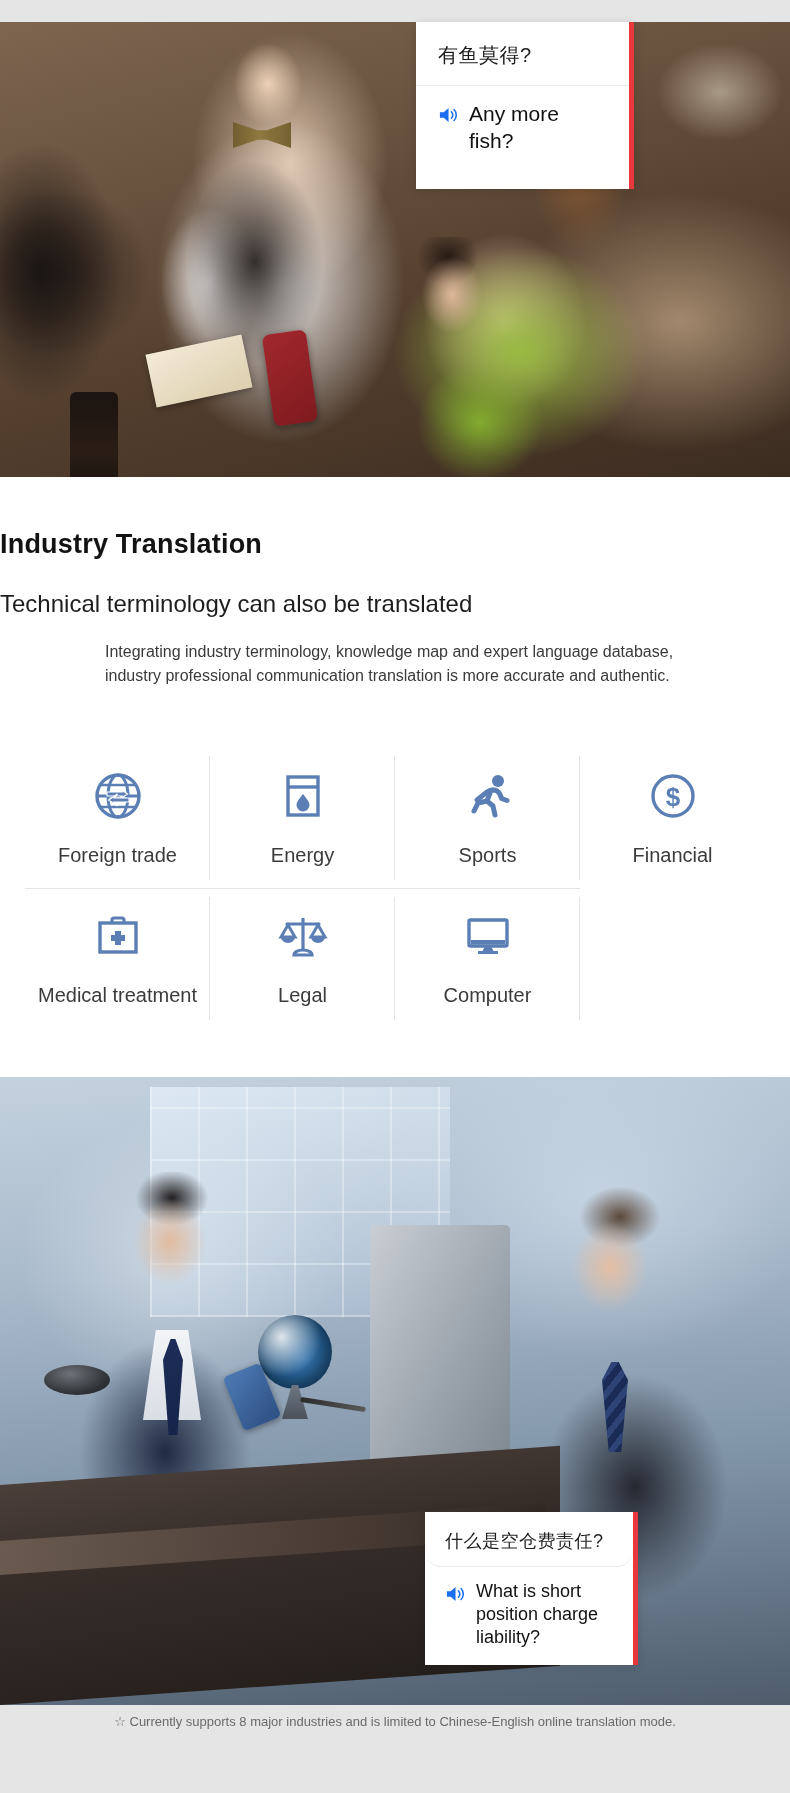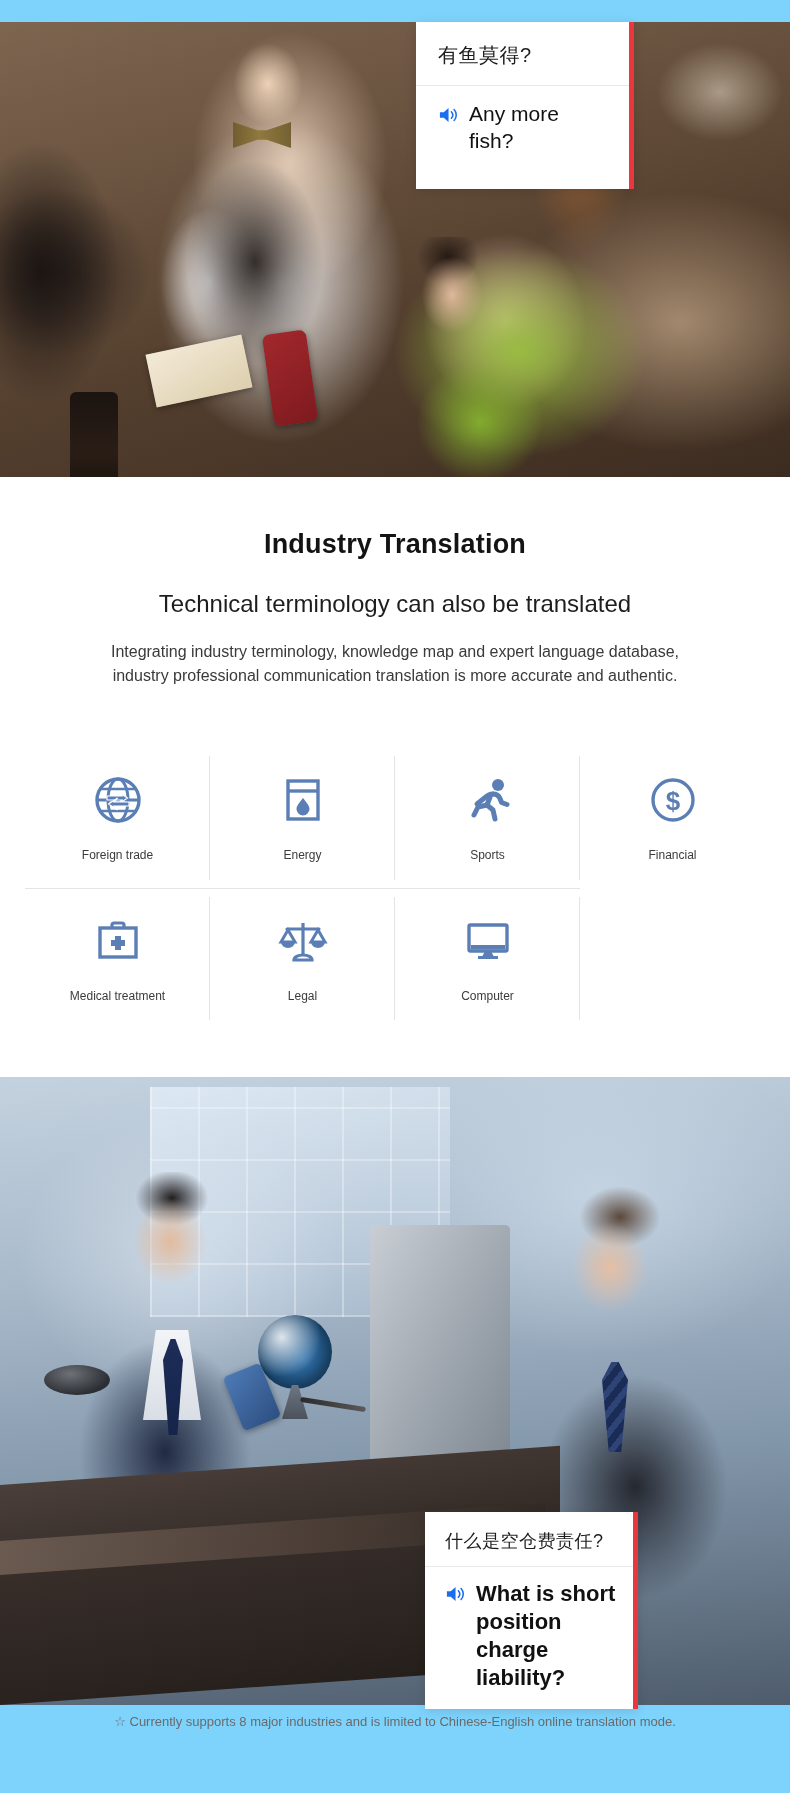--- a/index.html
+++ b/index.html
@@ -6,21 +6,21 @@
   html, body {
     width: 790px;
     background: #ffffff;
     font-family: "Liberation Sans", "DejaVu Sans", sans-serif;
   }
   .page {
     position: relative;
     width: 790px;
     height: 1793px;
     overflow: hidden;
-    background: #7dd3fc;
+    background: #e5e5e5;
   }
 
   
   .hero {
     position: absolute;
     left: 0; top: 22px;
     width: 790px; height: 455px;
     overflow: hidden;
     background: #4a3b30;
   }
@@ -119,30 +119,30 @@
   }
   .spk {
     flex: 0 0 auto;
     margin-top: 4px;
     width: 22px; height: 20px;
     display: block;
   }
 
   #callout-top { left: 416px; top: 22px; width: 218px; }
   #callout-bottom { left: 425px; top: 1512px; width: 213px; }
-  #callout-bottom .callout-cn { font-size: 18px; padding: 17px 18px 13px 20px; }
-  #callout-bottom .callout-en { font-size: 22px; padding: 13px 16px 16px 20px; font-weight: bold; }
+  #callout-bottom .callout-cn { font-size: 18px; padding: 17px 18px 13px 20px; border-radius: 16px; }
+  #callout-bottom .callout-en { font-size: 18px; padding: 13px 16px 16px 20px; }
 
   
   .content {
     position: absolute;
     left: 0; top: 477px;
     width: 790px; height: 680px;
     background: #ffffff;
-    text-align: center;
+    text-align: left;
   }
   .title {
     margin-top: 52px;
     font-size: 27px;
     font-weight: bold;
     color: #131313;
     letter-spacing: .2px;
   }
   .subtitle {
     margin-top: 30px;
@@ -178,21 +178,21 @@
   .cell::after {
     content: "";
     position: absolute;
     right: 0; top: 8px; bottom: 8px;
     width: 1px;
     background: #e4e4e4;
   }
   .cell:nth-child(4n)::after { display: none; }
   .cell.row2 { border-top: 1px solid #e4e4e4; }
   .cell-label {
-    font-size: 12px;
+    font-size: 20px;
     color: #3b3b3b;
     white-space: nowrap;
   }
   .cell-icon { width: 52px; height: 52px; display:block; }
 
   
   .bottom-photo {
     position: absolute;
     left: 0; top: 1077px;
     width: 790px; height: 628px;

